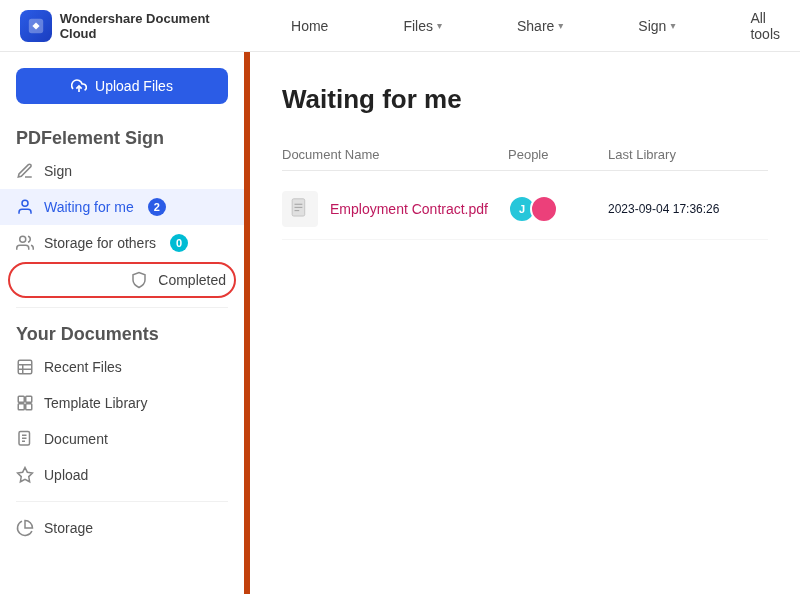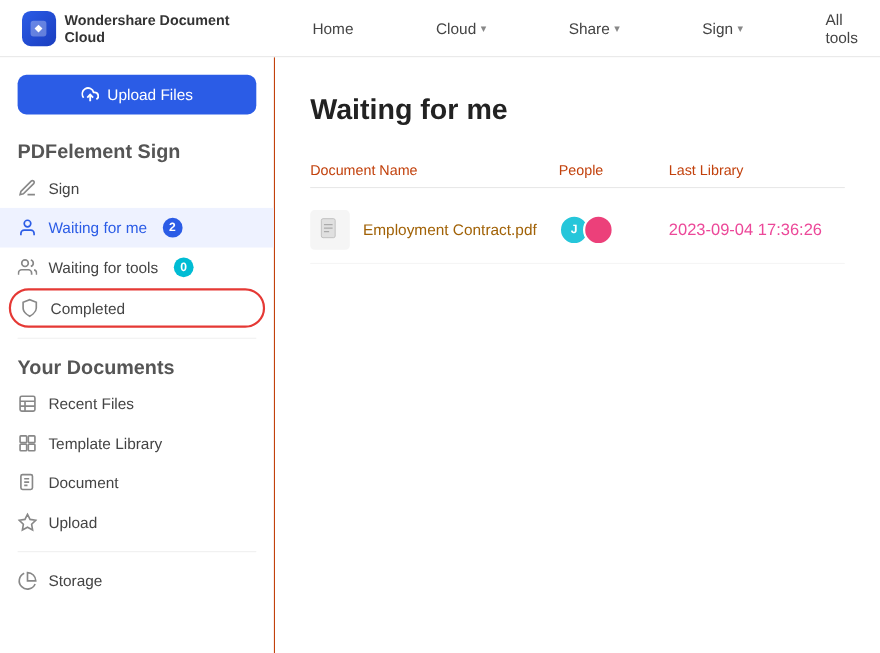--- a/index.html
+++ b/index.html
@@ -69,21 +69,21 @@
     .main-layout {
       display: flex;
       flex: 1;
       overflow: hidden;
     }
 
     
     .sidebar {
       width: 250px;
       background: #fff;
-      border-right: 1px solid #c2410c;
+      border-right: 6px solid #c2410c;
       padding: 16px 0;
       display: flex;
       flex-direction: column;
       overflow-y: auto;
     }
     .upload-btn-wrap {
       padding: 0 16px 16px;
     }
     .upload-btn {
       width: 100%;
@@ -123,20 +123,21 @@
     .sidebar-item.active {
       background: #eef2ff;
       color: #2b5ce6;
       font-weight: 500;
     }
     .sidebar-item.highlighted {
       border: 2px solid #e53935;
       border-radius: 18px;
       margin: 1px 8px;
       padding: 7px 8px;
+      justify-content: flex-end;
     }
 
     .sidebar-icon {
       width: 18px;
       height: 18px;
       display: flex;
       align-items: center;
       justify-content: center;
       flex-shrink: 0;
     }
@@ -183,38 +184,38 @@
 
     .table-header {
       display: grid;
       grid-template-columns: 1fr 100px 160px;
       border-bottom: 1px solid #e8e8e8;
       padding: 8px 0;
       margin-bottom: 8px;
     }
     .table-header-cell {
       font-size: 13px;
-      color: #c2410c;
+      color: #737373;
       font-weight: 500;
     }
 
     .table-row {
       display: grid;
       grid-template-columns: 1fr 100px 160px;
       align-items: center;
       padding: 12px 0;
       border-bottom: 1px solid #f5f5f5;
     }
 
     .doc-name-cell {
       display: flex;
       align-items: center;
       gap: 12px;
       font-size: 14px;
-      color: #a16207;
+      color: #be185d;
     }
     .doc-icon {
       width: 36px;
       height: 36px;
       background: #f5f5f5;
       border-radius: 4px;
       display: flex;
       align-items: center;
       justify-content: center;
       flex-shrink: 0;
@@ -235,41 +236,41 @@
       justify-content: center;
       font-size: 11px;
       font-weight: 600;
       color: #fff;
       margin-right: -6px;
     }
     .avatar-teal { background: #26c6da; }
     .avatar-pink { background: #ec407a; }
 
     .date-cell {
-      font-size: 15px;
-      color: #ec4899;
+      font-size: 12px;
+      color: #0f172a;
     }
   </style>
 </head>
 <body>
 
 <nav class="top-nav">
   <div class="logo-area">
     <div class="logo-icon">
       <svg viewBox="0 0 20 20" fill="none">
         <rect x="2" y="2" width="16" height="16" rx="3" fill="#fff" opacity="0.3"></rect>
         <path d="M6 10 L10 6 L14 10 L10 14 Z" fill="#fff"></path>
       </svg>
     </div>
     <span class="logo-text">Wondershare Document Cloud</span>
   </div>
   <div class="nav-links">
     <span class="nav-link">Home</span>
     <span class="nav-link">
-        <span>Cloud</span> 
+        <span>Files</span> 
         <span class="chevron">▾</span>
       </span>
     <span class="nav-link">
         <span>Share</span> 
         <span class="chevron">▾</span>
       </span>
     <span class="nav-link">
         <span>Sign</span> 
         <span class="chevron">▾</span>
       </span>
@@ -316,21 +317,21 @@
 
     <div class="sidebar-item">
       <span class="sidebar-icon">
         <svg viewBox="0 0 24 24" fill="none" stroke="#888" stroke-width="2">
           <path d="M17 21v-2a4 4 0 0 0-4-4H5a4 4 0 0 0-4 4v2"></path>
           <circle cx="9" cy="7" r="4"></circle>
           <path d="M23 21v-2a4 4 0 0 0-3-3.87"></path>
           <path d="M16 3.13a4 4 0 0 1 0 7.75"></path>
         </svg>
       </span>
-      <span>Waiting for tools</span>
+      <span>Storage for others</span>
       <span class="badge badge-teal">0</span>
     </div>
 
     <div class="sidebar-item highlighted">
       <span class="sidebar-icon">
         <svg viewBox="0 0 24 24" fill="none" stroke="#888" stroke-width="2">
           <path d="M12 22s8-4 8-10V5l-8-3-8 3v7c0 6 8 10 8 10z"></path>
         </svg>
       </span>
       <span>Completed</span>

